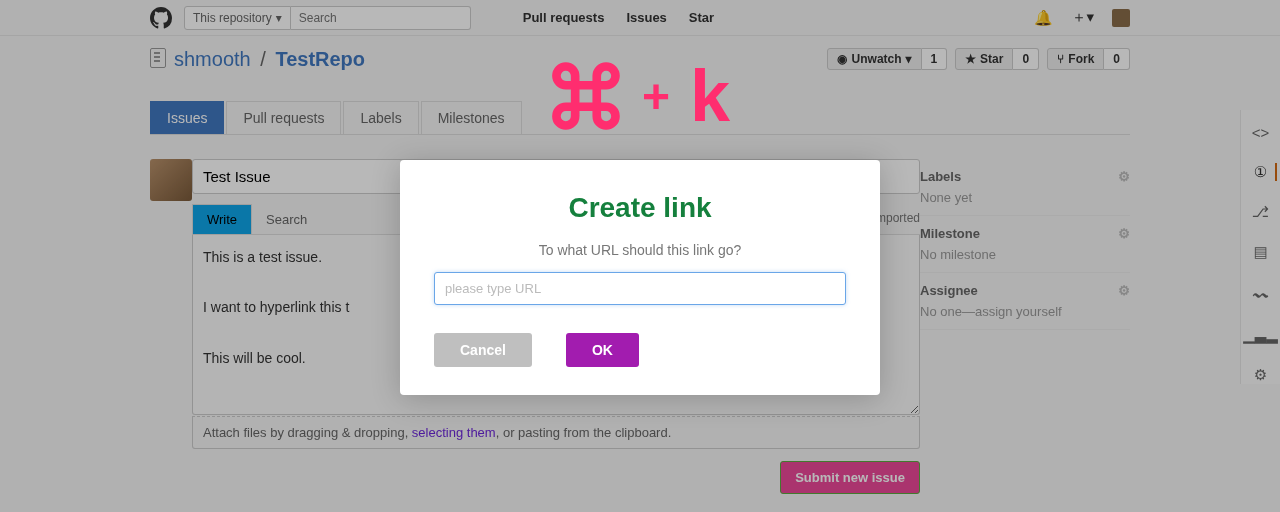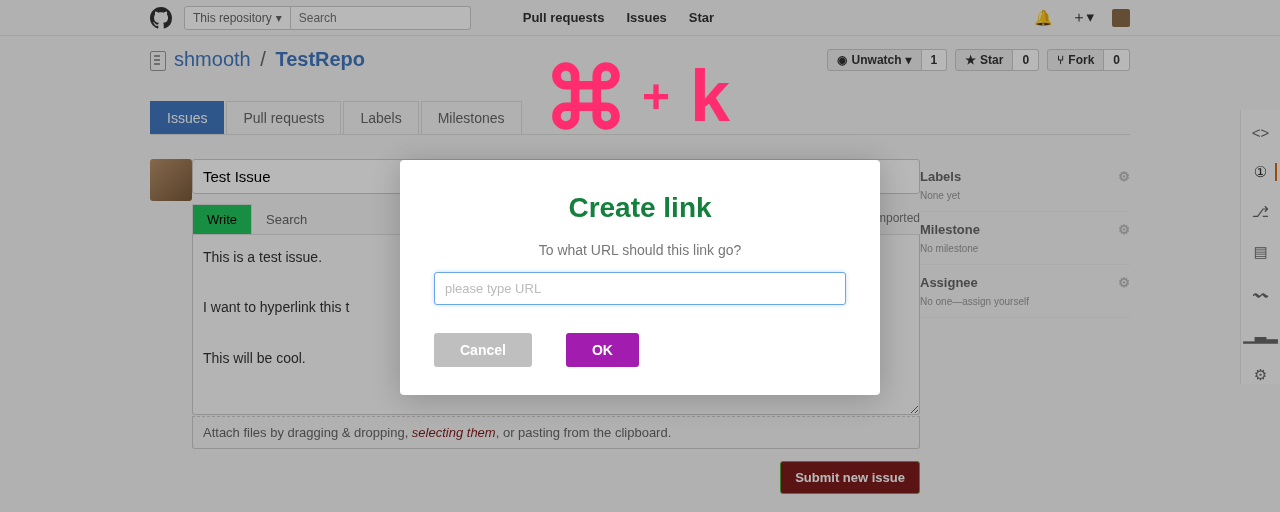--- a/index.html
+++ b/index.html
@@ -8,52 +8,52 @@
 .gh-logo { width:22px; height:22px; }
 .search-group { display:flex; align-items:center; }
 .scope { background:#fff; border:1px solid #ccc; border-radius:3px 0 0 3px; font-size:12px; padding:4px 8px; color:#666; display:flex; align-items:center; gap:4px; }
 .search-inp { border:1px solid #ccc; border-left:none; border-radius:0 3px 3px 0; font-size:12px; padding:4px 8px; width:180px; }
 .topnav { margin-left:40px; display:flex; gap:22px; }
 .topnav a { font-size:13px; color:#333; text-decoration:none; font-weight:600; }
 .topright { margin-left:auto; display:flex; gap:18px; align-items:center; }
 .topright .ico { color:#333; font-size:15px; }
 .avatar-sm { width:18px; height:18px; background:#8a6d4a; border-radius:2px; }
 .container { position:relative; padding:12px 150px 0; }
-.repohead { display:flex; align-items:flex-end; }
+.repohead { display:flex; align-items:flex-start; }
 .repo-ico { width:16px; height:20px; border:1.5px solid #999; border-radius:2px; margin-right:8px; position:relative; }
 .repo-ico::after { content:""; position:absolute; left:3px; top:3px; width:6px; height:2px; background:#999; box-shadow:0 4px 0 #999, 0 8px 0 #999; }
 .crumb { font-size:20px; }
 .crumb a { color:#4078c0; text-decoration:none; }
 .crumb .sep { color:#666; margin:0 4px; }
 .crumb .name { font-weight:600; color:#4078c0; }
 .repo-actions { margin-left:auto; display:flex; gap:8px; }
 .counter-btn { display:flex; }
 .cbtn { background:#eee; border:1px solid #ccc; border-radius:3px 0 0 3px; padding:3px 9px; font-size:12px; font-weight:600; color:#333; display:flex; align-items:center; gap:4px; }
 .ccnt { background:#fff; border:1px solid #ccc; border-left:none; border-radius:0 3px 3px 0; padding:3px 9px; font-size:12px; font-weight:600; color:#333; }
 .tabs { margin-top:30px; display:flex; border-bottom:1px solid #ddd; }
 .tab { padding:8px 16px; font-size:14px; color:#666; background:#f5f5f5; border:1px solid #ddd; border-bottom:none; margin-right:2px; cursor:pointer; }
 .tab.active { background:#4078c0; color:#fff; border-color:#4078c0; }
 .main { display:flex; margin-top:24px; }
 .avatar { width:42px; height:42px; background:linear-gradient(135deg,#b8916b,#7a5a3a); border-radius:3px; flex-shrink:0; }
 .issue { flex:1; position:relative; }
 .title-in { width:100%; padding:8px 10px; font-size:15px; border:1px solid #ccc; border-radius:3px; }
 .wtabs { display:flex; margin-top:10px; border-bottom:1px solid #ddd; }
-.wtab { padding:7px 14px; font-size:13px; background:#22c55e; border:1px solid #ddd; border-bottom:none; margin-right:-1px; }
+.wtab { padding:7px 14px; font-size:13px; background:#0ea5e9; border:1px solid #ddd; border-bottom:none; margin-right:-1px; }
 .wtab.inact { background:transparent; border-color:transparent; color:#666; }
 .imported { margin-left:auto; font-size:12px; color:#777; padding:7px 0; }
 .body-ta { width:100%; min-height:180px; padding:10px; font-size:14px; border:1px solid #ccc; border-top:none; border-radius:0 0 3px 3px; resize:vertical; background:#fafafa; color:#333; line-height:1.8; }
 .attach { padding:8px 10px; font-size:13px; color:#666; border:1px solid #ccc; border-top:1px dashed #ccc; border-radius:0 0 3px 3px; margin-top:-3px; }
-.attach a { color:#7f1d1d; text-decoration:none;font-style:italic; }
+.attach a { color:#6d28d9; text-decoration:none; }
 .submit-row { margin-top:12px; text-align:right; }
-.submit-btn { background:#7f1d1d; color:#fff; border:1px solid #5ca941; padding:8px 14px; font-size:13px; font-weight:600; border-radius:3px; }
+.submit-btn { background:#ec4899; color:#fff; border:1px solid #5ca941; padding:8px 14px; font-size:13px; font-weight:600; border-radius:3px; }
 .sidebar { width:210px; font-size:13px; }
 .sb-sec { padding:10px 0; border-bottom:1px solid #eee; }
 .sb-head { display:flex; align-items:center; color:#666; font-weight:600; margin-bottom:6px; }
 .sb-head .gear { margin-left:auto; color:#bbb; font-size:13px; }
-.sb-val { color:#999; font-size:10px; }
+.sb-val { color:#999; font-size:13px; }
 .rightrail { position:absolute; right:0; top:110px; width:40px; background:#fafafa; border-left:1px solid #e5e5e5; display:flex; flex-direction:column; align-items:center; gap:22px; padding-top:14px; }
 .rightrail .ri { color:#666; font-size:15px; }
 .rightrail .ri.act { color:#333; border-right:2px solid #d26911; padding-right:8px; margin-right:-10px; }
 .dim { position:absolute; inset:0; background:rgba(0,0,0,0.28); z-index:5; }
 .shortcut { position:absolute; left:50%; top:60px; transform:translateX(-50%); z-index:20; display:flex; align-items:center; gap:20px; color:#ff2d6f; font-weight:700; }
 .cmd-svg { width:72px; height:72px; }
 .plus { font-size:48px; }
 .kkey { font-size:72px; line-height:1; font-family:"Helvetica Neue",Arial,sans-serif; }
 .modal { position:absolute; left:50%; top:160px; transform:translateX(-50%); width:480px; background:#fff; border-radius:4px; box-shadow:0 4px 30px rgba(0,0,0,0.2); padding:32px 34px 28px; z-index:10; text-align:center; }
 .modal h2 { font-size:28px; color:#15803d; font-weight:600; margin-bottom:18px; }

